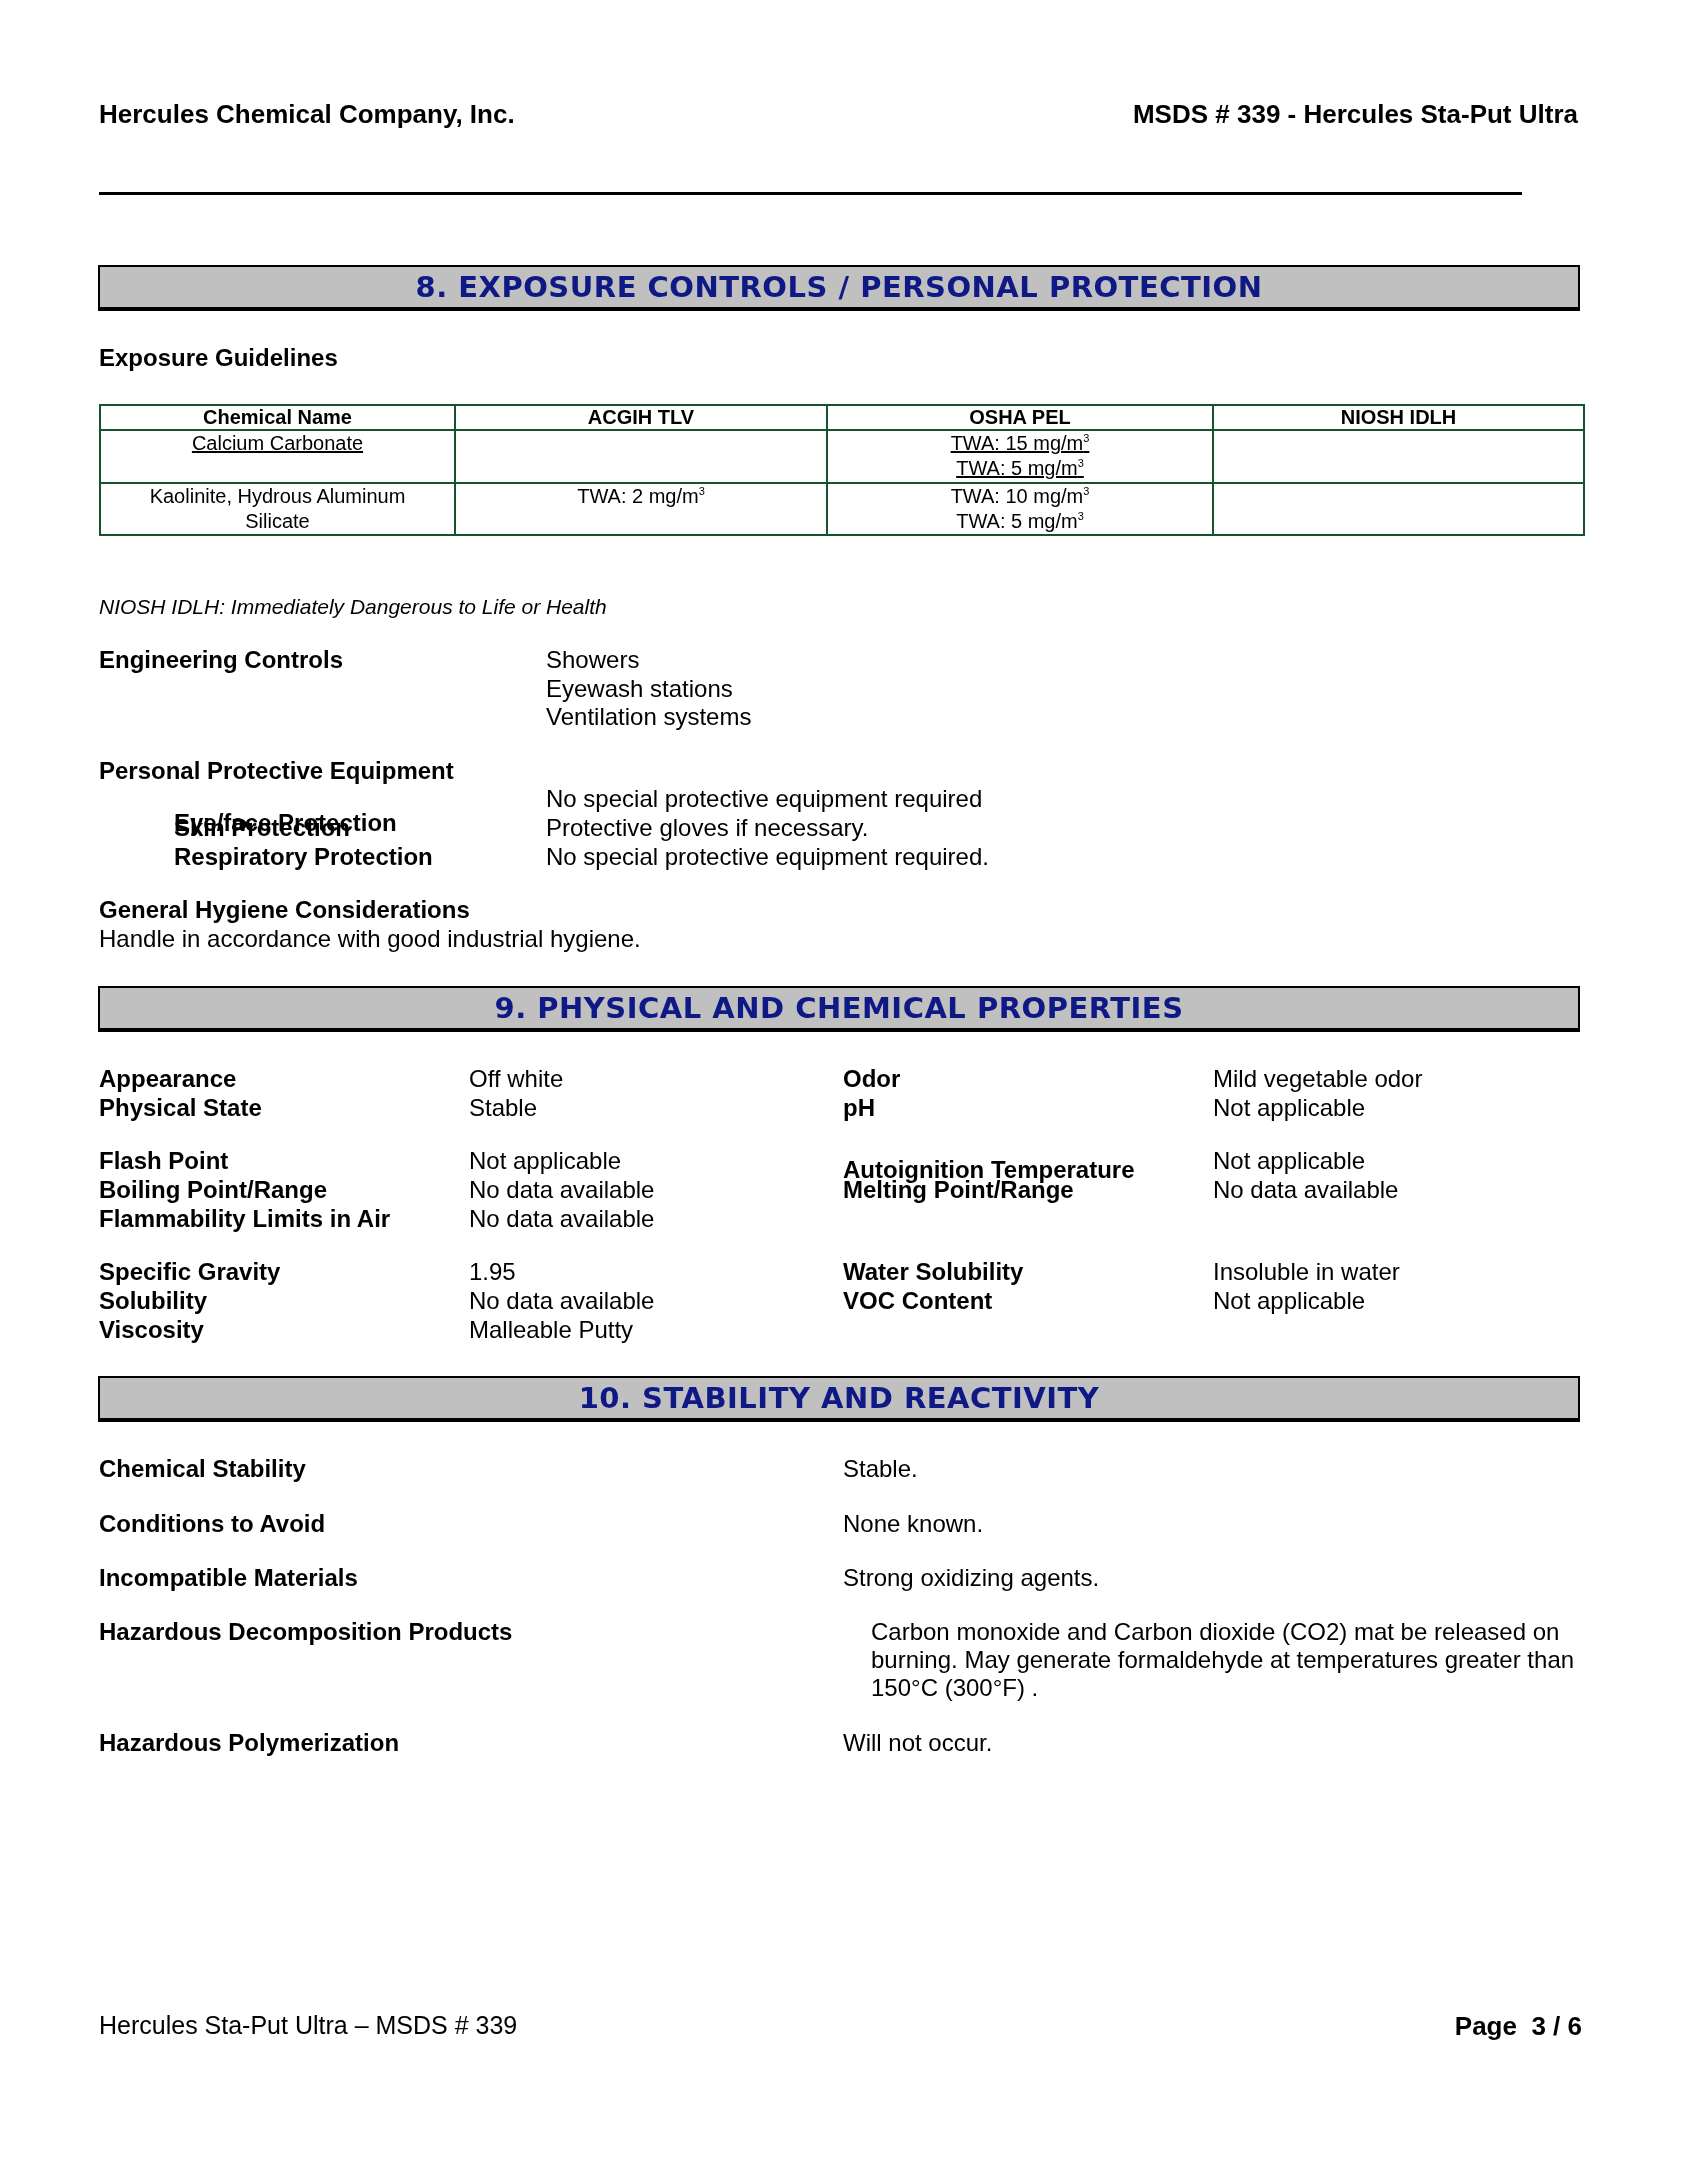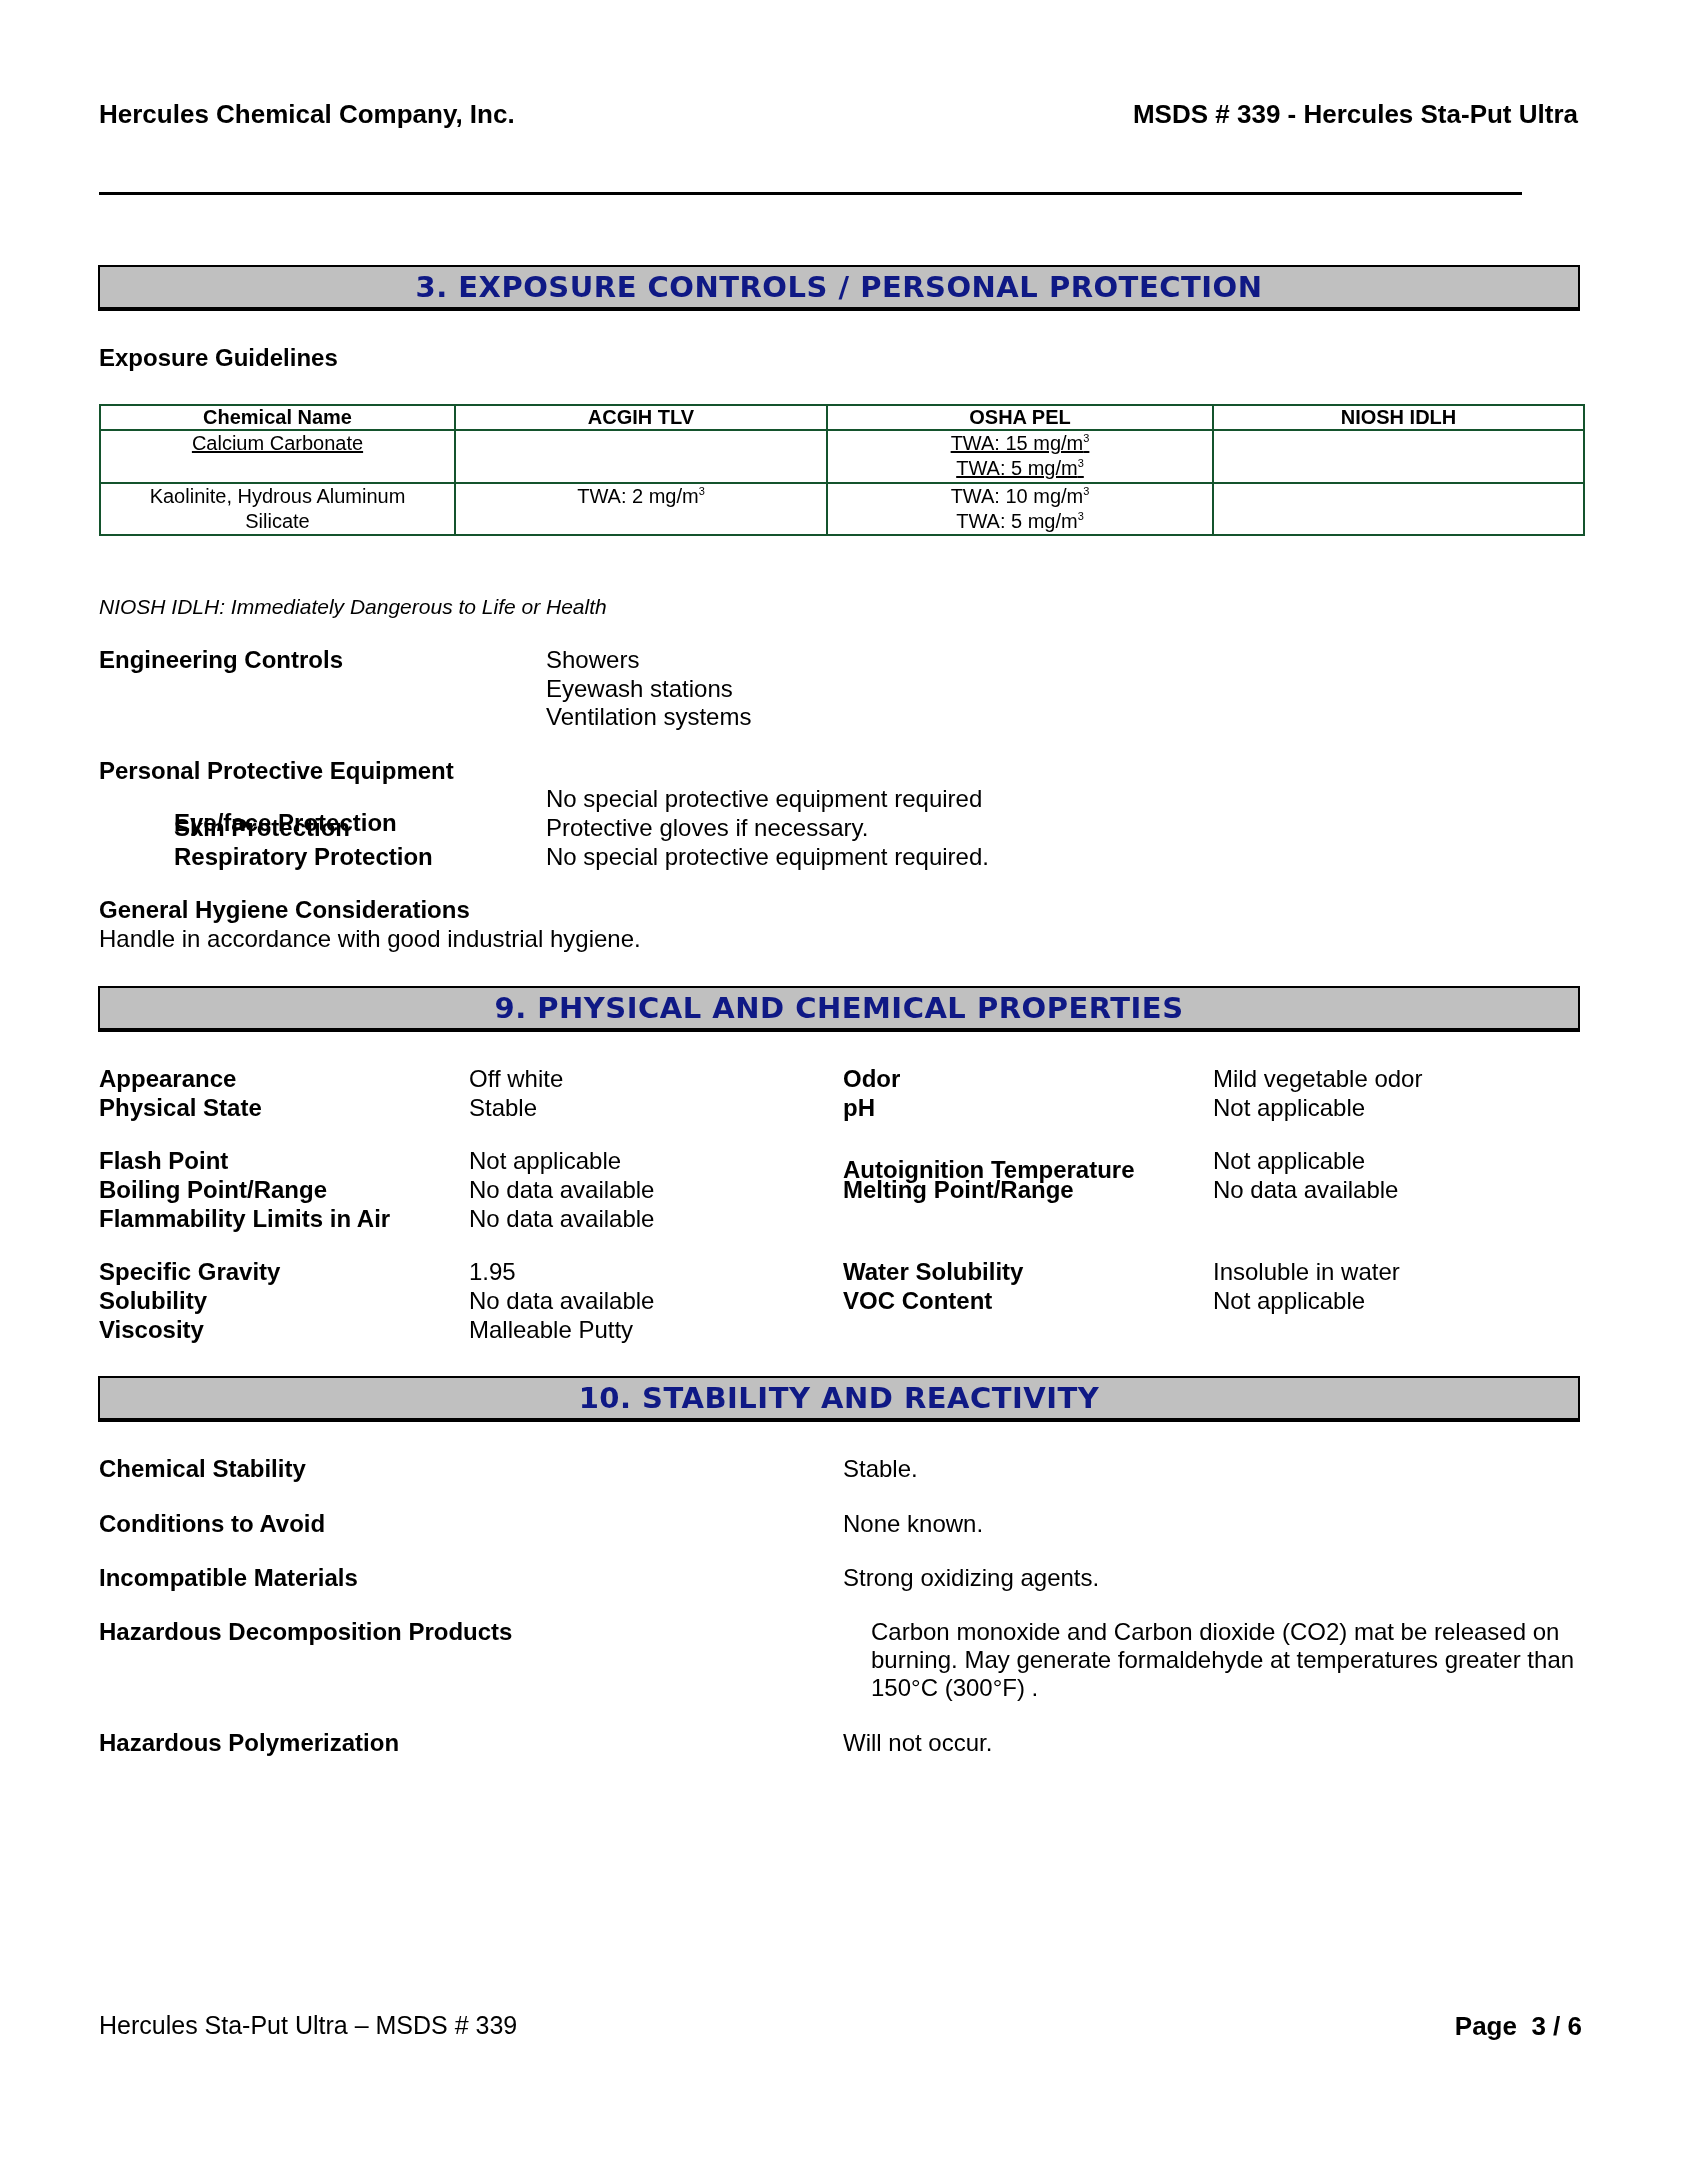--- a/index.html
+++ b/index.html
@@ -25,21 +25,21 @@
   .multi { white-space: normal; line-height: 28px; }
 </style>
 </head>
 <body>
 
 <div class="abs hdr" style="left:99px;">Hercules Chemical Company, Inc.</div>
 <div class="abs hdr" style="right:105px;">MSDS # 339  - Hercules Sta-Put Ultra</div>
 <div class="rule"></div>
 
 <div class="bar" style="top:265px;height:46px;">
-  <span>3. EXPOSURE CONTROLS / PERSONAL PROTECTION</span>
+  <span>8. EXPOSURE CONTROLS / PERSONAL PROTECTION</span>
 </div>
 <div class="abs lbl" style="left:99px;top:344px;">Exposure Guidelines</div>
 
 <table class="expo">
   <colgroup>
     <col style="width:355px">
       <col style="width:372px">
       <col style="width:386px">
       <col style="width:371px">
   </colgroup>

